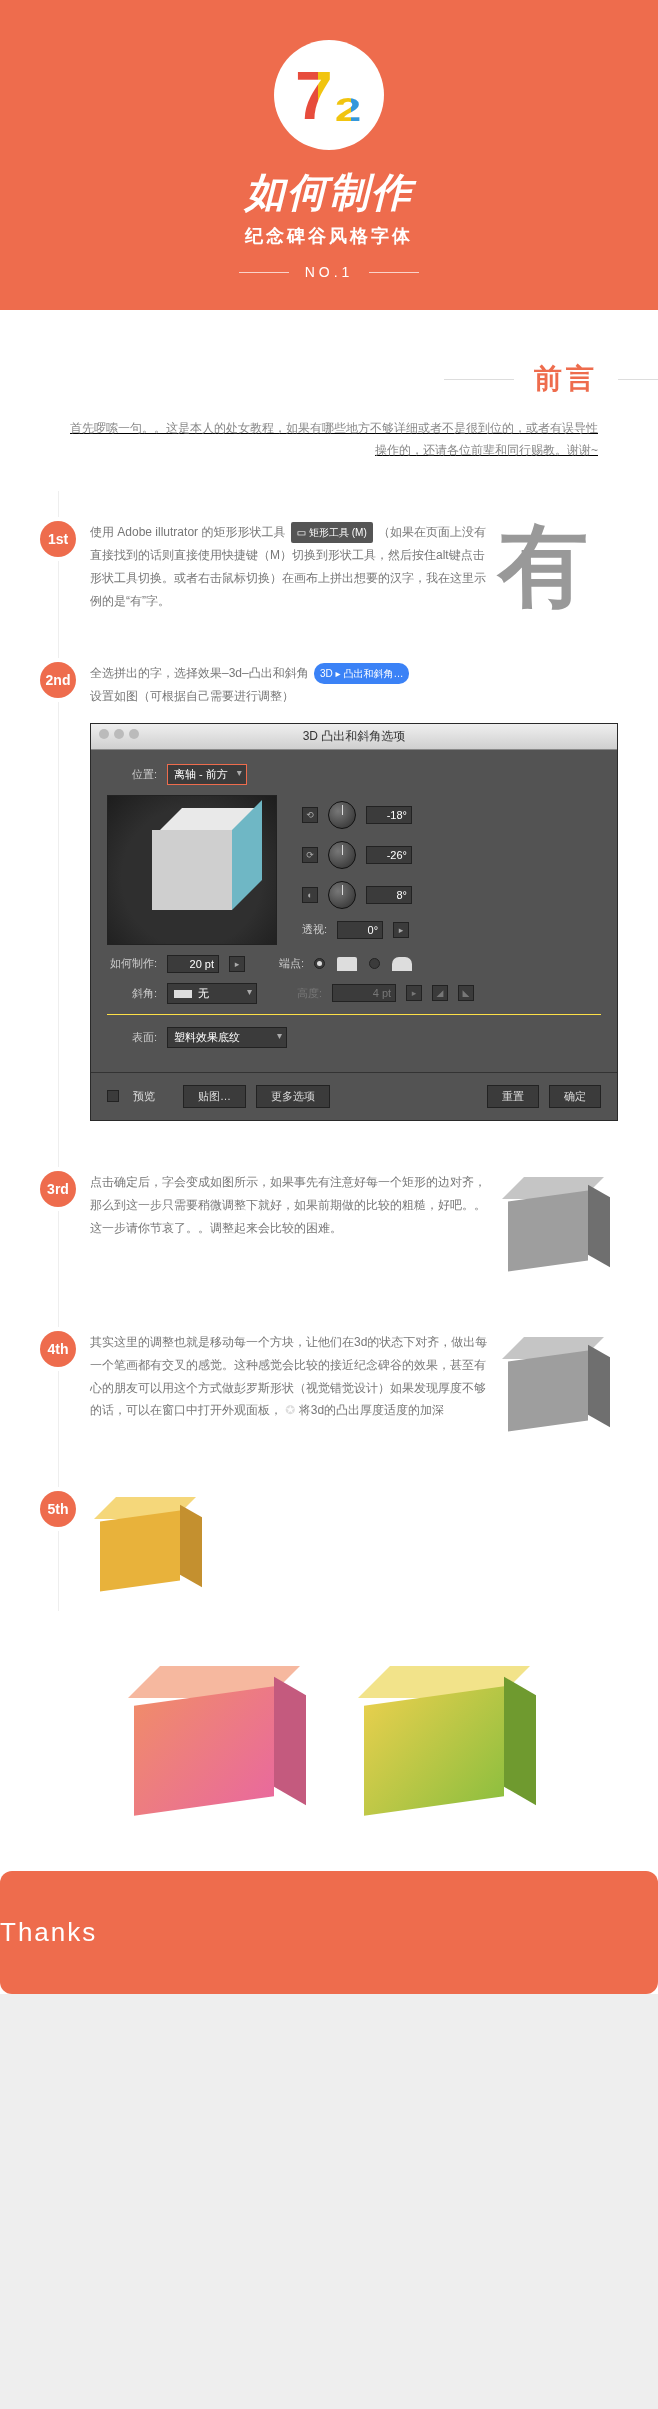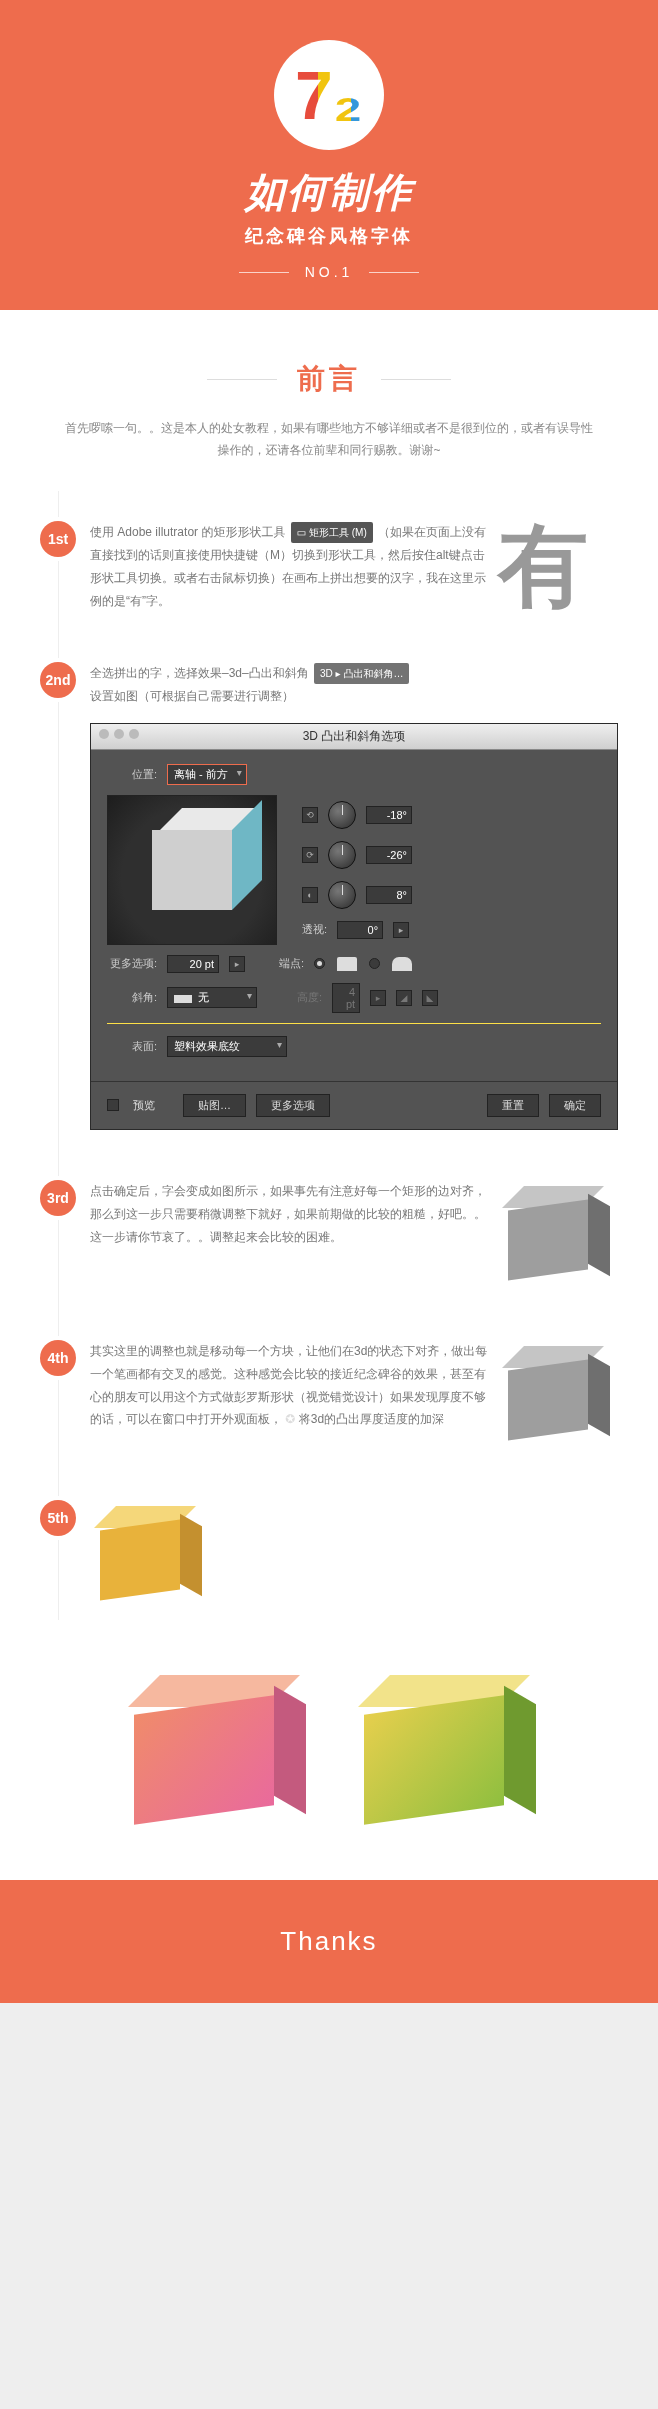--- a/index.html
+++ b/index.html
@@ -11,37 +11,37 @@
   .logo { width:110px; height:110px; border-radius:50%; background:#fff; margin:0 auto 15px; position:relative; overflow:hidden; }
   .logo-mark { font-size:68px; font-weight:bold; line-height:110px;
                background: linear-gradient(90deg,#E74C3C 0 40%, #F1C40F 40% 70%, #3498DB 70% 100%);
                -webkit-background-clip:text; background-clip:text; -webkit-text-fill-color:transparent; }
   .hero-title { font-size:40px; font-weight:bold; font-style:italic; letter-spacing:2px; }
   .hero-sub   { font-size:18px; font-weight:bold; letter-spacing:3px; margin-top:4px; }
   .hero-no    { margin-top:16px; font-size:14px; letter-spacing:4px; display:flex; align-items:center; justify-content:center; gap:16px;}
   .hero-no::before,.hero-no::after{content:"";display:block;width:50px;height:1px;background:rgba(255,255,255,.7);}
 
   
-  .preface { padding:50px 60px 30px; text-align:center; }
+  .preface { padding:50px 60px 30px; text-align:right;text-decoration:underline; }
   .preface h2 { color:#EE6C4D; font-size:28px; letter-spacing:4px; position:relative; display:inline-block; margin-bottom:20px;}
   .preface h2::before,.preface h2::after{content:"";position:absolute;top:50%;width:70px;height:1px;background:#ddd;}
   .preface h2::before{right:100%;margin-right:20px;}
   .preface h2::after{left:100%;margin-left:20px;}
   .preface p { font-size:12px; color:#888; line-height:1.8; }
 
   
   .steps { padding:30px 40px 40px; position:relative; }
   .timeline { position:absolute; left:58px; top:0; bottom:260px; width:1px; background:#eee; }
   .step { position:relative; padding-left:50px; margin-bottom:50px; display:flex; align-items:flex-start; gap:4px;}
   .step-text { flex:1; font-size:12px; color:#777; line-height:1.9; }
   .badge { position:absolute; left:0; top:0; width:36px; height:36px; border-radius:50%;
            background:#EE6C4D; color:#fff; font-size:14px; font-weight:bold;
            display:flex;align-items:center;justify-content:center; box-shadow:0 0 0 4px #fff; z-index:2;}
   .chip { display:inline-block; font-size:10px; padding:1px 6px; color:#fff; background:#555; margin:0 2px; border-radius:2px;}
-  .chip.blue { background:#737373; }
+  .chip.blue { background:#3b82f6;border-radius:10px; }
   .thumb { width:120px; flex-shrink:0; }
   .thumb-flat { font-size:90px; font-weight:900; color:#999; line-height:1; }
   .thumb-3d  { width:120px; height:110px; position:relative; }
   .iso      { position:absolute; inset:0; }
   .iso .top,.iso .side,.iso .front{position:absolute;}
   .thumb-3d.gray .front{background:#9e9e9e;} .thumb-3d.gray .side{background:#6f6f6f;} .thumb-3d.gray .top{background:#c5c5c5;}
   .thumb-3d.gold .front{background:#e8b23b;} .thumb-3d.gold .side{background:#c4902f;} .thumb-3d.gold .top{background:#f5d77a;}
   .thumb-3d .front{left:10px;top:25px;width:80px;height:70px;transform:skewY(-8deg);}
   .thumb-3d .side {left:90px;top:20px;width:22px;height:70px;transform:skewY(30deg);}
   .thumb-3d .top  {left:15px;top:6px; width:80px;height:22px;transform:skewX(-45deg);}
@@ -94,21 +94,21 @@
   .final-row .thumb-3d .side {left:160px;top:35px;width:32px;height:110px;}
   .final-row .thumb-3d .top  {left:30px;top:15px;width:140px;height:32px;}
   .final-row .thumb-3d.pink .front{background:linear-gradient(135deg,#f08b6b,#e96a9c);}
   .final-row .thumb-3d.pink .side{background:#c45a7e;}
   .final-row .thumb-3d.pink .top{background:#f6b89f;}
   .final-row .thumb-3d.lime .front{background:linear-gradient(135deg,#e6cf4d,#8fbf3f);}
   .final-row .thumb-3d.lime .side{background:#6f9a2f;}
   .final-row .thumb-3d.lime .top{background:#f2e38a;}
 
   
-  .thanks { background:#EE6C4D; color:#fff; text-align:center; padding:46px 0; font-size:26px; letter-spacing:2px; font-weight:300;}
+  .thanks { background:#EE6C4D; color:#fff; padding:46px 0; font-size:26px; letter-spacing:2px; font-weight:300;border-radius:12px;}
 </style>
 </head>
 <body>
 
 <div class="page">
 
   <header class="hero">
     <div class="logo">
       <div class="logo-mark">7₂</div>
     </div>
@@ -187,38 +187,38 @@
               </div>
               <div class="dial-row">
                 <span class="lbl" style="min-width:auto">透视:</span>
                 <span class="input">0°</span>
                 <span class="arrow-btn">▸</span>
               </div>
             </div>
           </div>
 
           <div class="row" style="margin-top:10px">
-            <span class="lbl">更多选项:</span>
+            <span class="lbl">如何制作:</span>
             <span class="input" style="width:52px">20 pt</span>
             <span class="arrow-btn">▸</span>
             <span style="width:14px"></span>
             <span class="lbl" style="min-width:auto">端点:</span>
             <span class="radio on"></span>
             <span class="cap-ico cap-flat"></span>
             <span class="radio"></span>
             <span class="cap-ico cap-round"></span>
           </div>
           <div class="row">
             <span class="lbl">斜角:</span>
             <span class="select" style="min-width:90px">
               <span style="display:inline-block;width:18px;height:8px;background:#ddd;margin-right:6px;vertical-align:middle"></span><span>无</span>
             </span>
             <span style="width:20px"></span>
             <span class="lbl muted" style="min-width:auto">高度:</span>
-            <span class="input muted" style="width:28px">4 pt</span>
+            <span class="input muted" style="width:64px">4 pt</span>
             <span class="arrow-btn muted">▸</span>
             <span class="arrow-btn muted">◢</span>
             <span class="arrow-btn muted">◣</span>
           </div>
           <div class="row" style="border-top:1px solid #fde047;padding-top:12px;margin-top:4px">
             <span class="lbl">表面:</span>
             <span class="select" style="min-width:120px">塑料效果底纹</span>
           </div>
         </div>
         <div class="footer-row">

